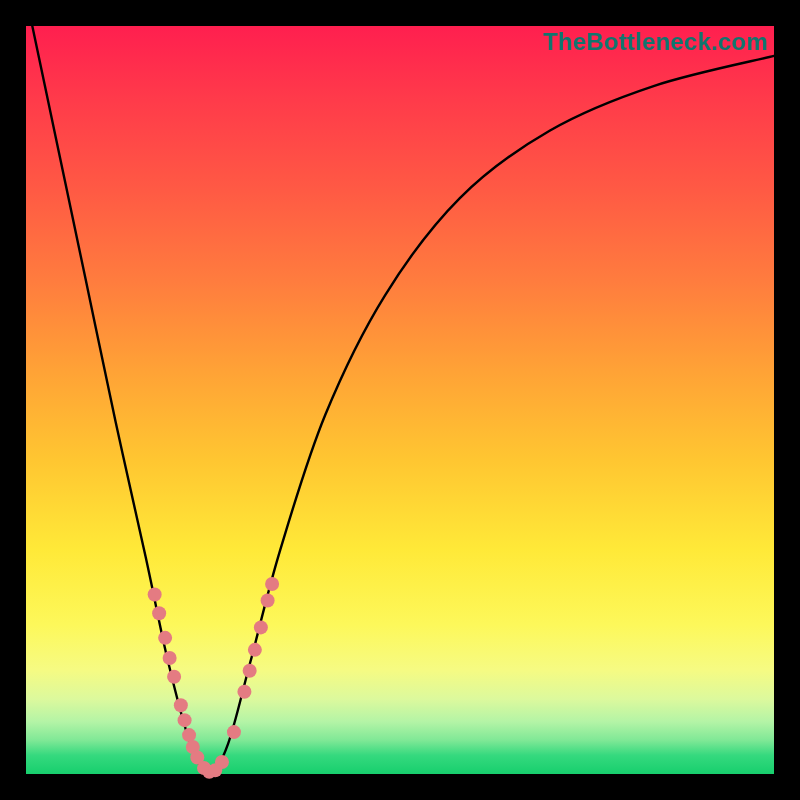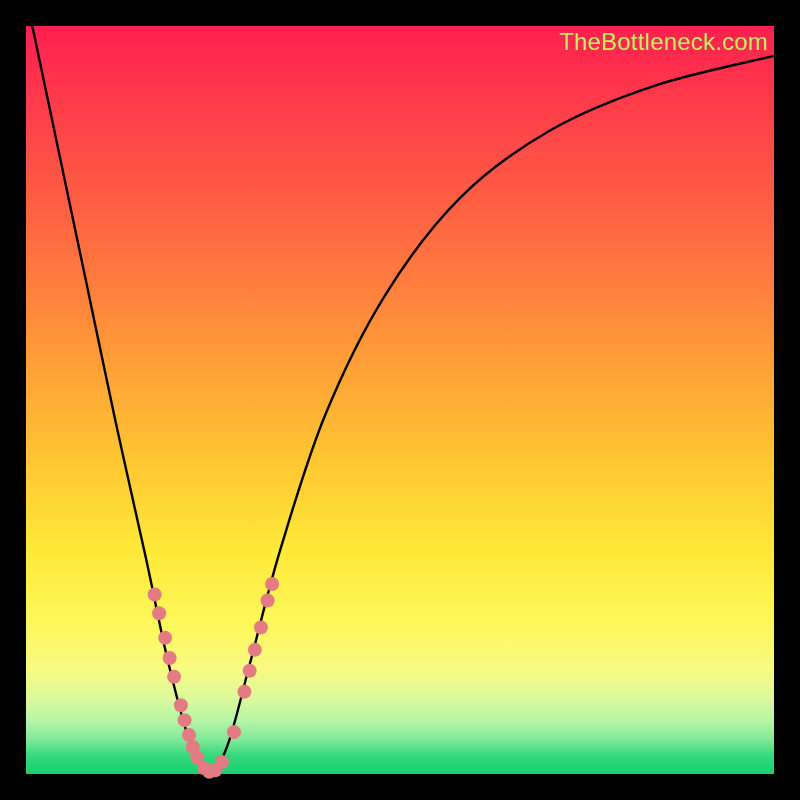--- a/index.html
+++ b/index.html
@@ -39,24 +39,24 @@
       #b4f4a6 93%,
       #7fe896 95.5%,
       #35d97e 97.5%,
       #17cf6d 100%
     );
   }
   .watermark {
     position: absolute;
     top: 2px;
     right: 6px;
-    color: #bef264;
+    color: #0f766e;
     font-size: 24px;
     letter-spacing: 0.2px;
-    font-weight: 400;
+    font-weight: 700;
     user-select: none;
   }
   svg.curve {
     position: absolute;
     left: 0;
     top: 0;
     width: 748px;
     height: 748px;
     overflow: visible;
   }

